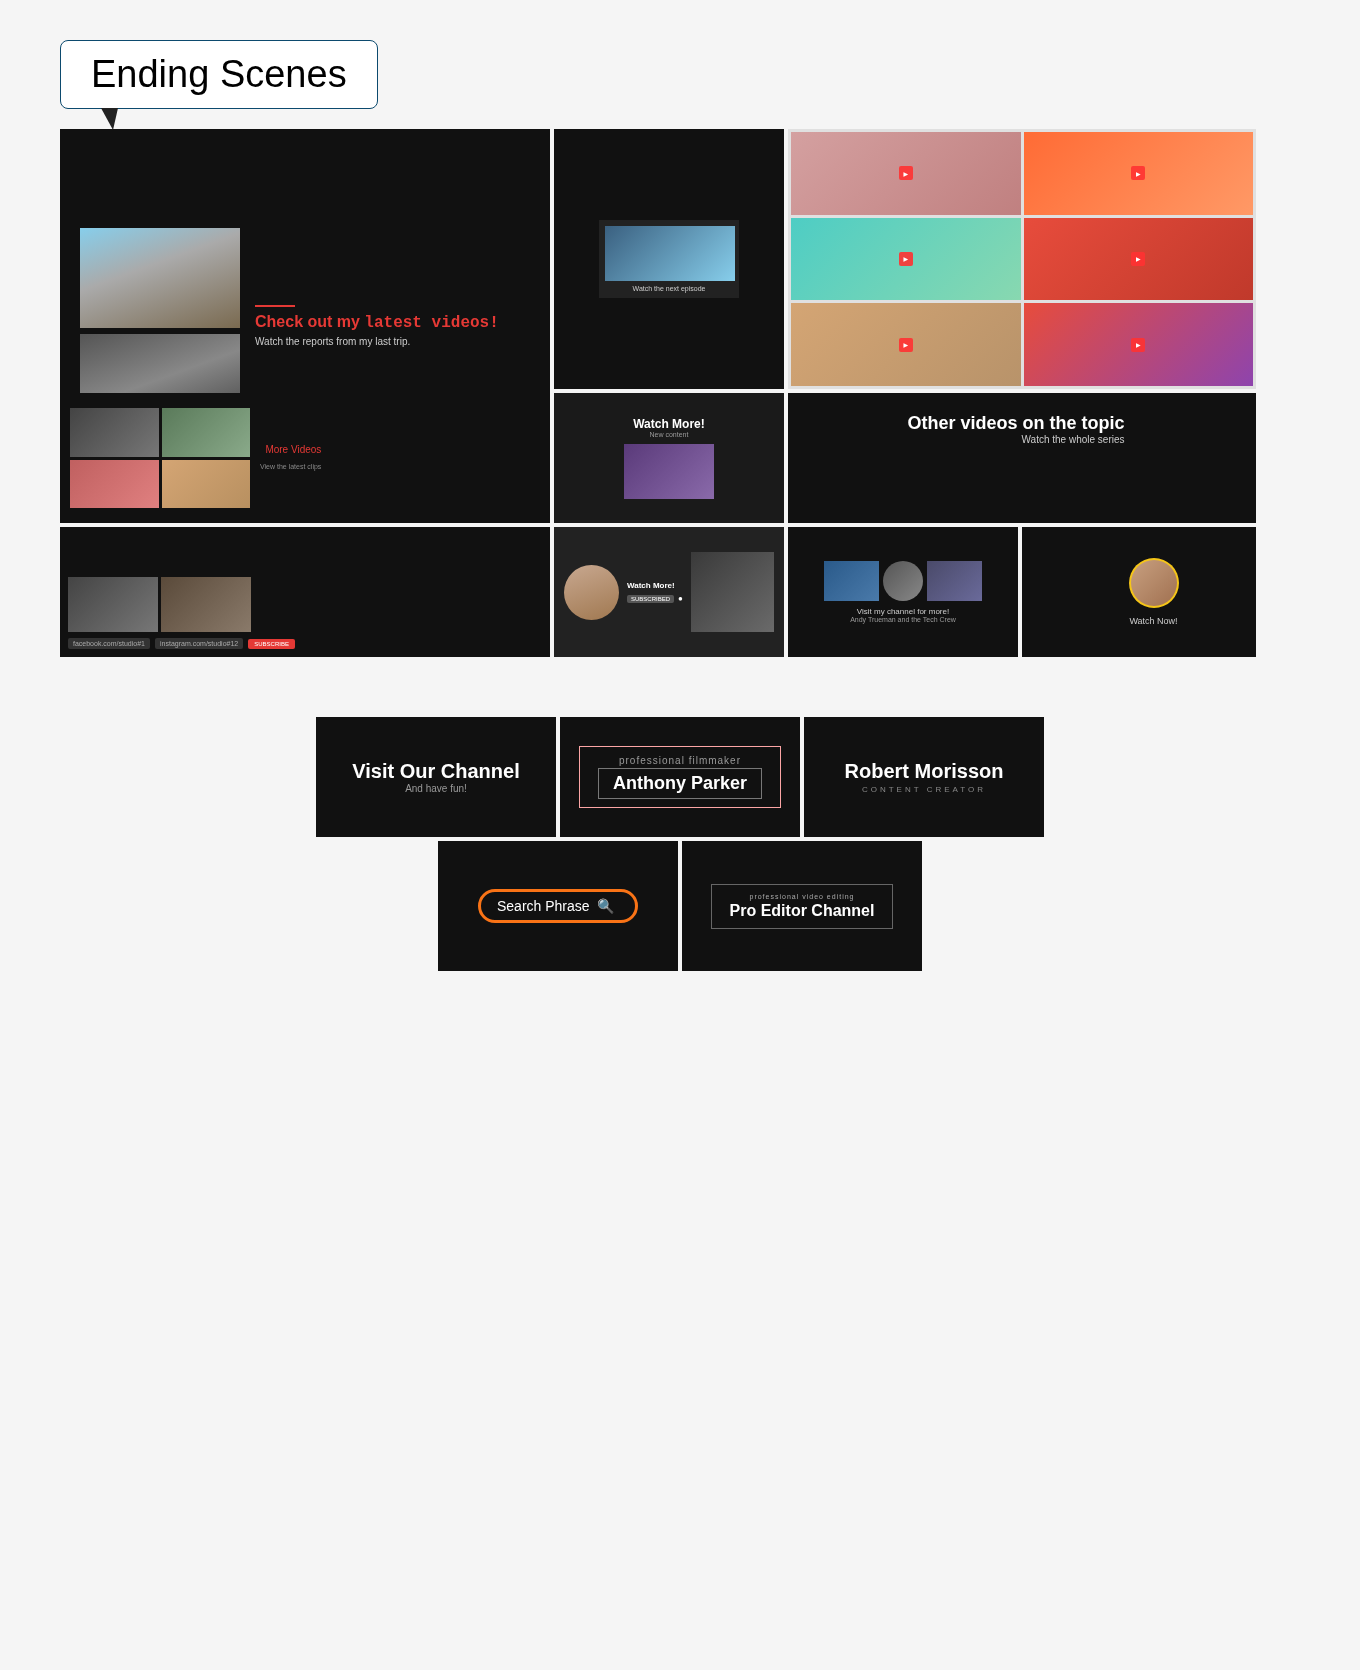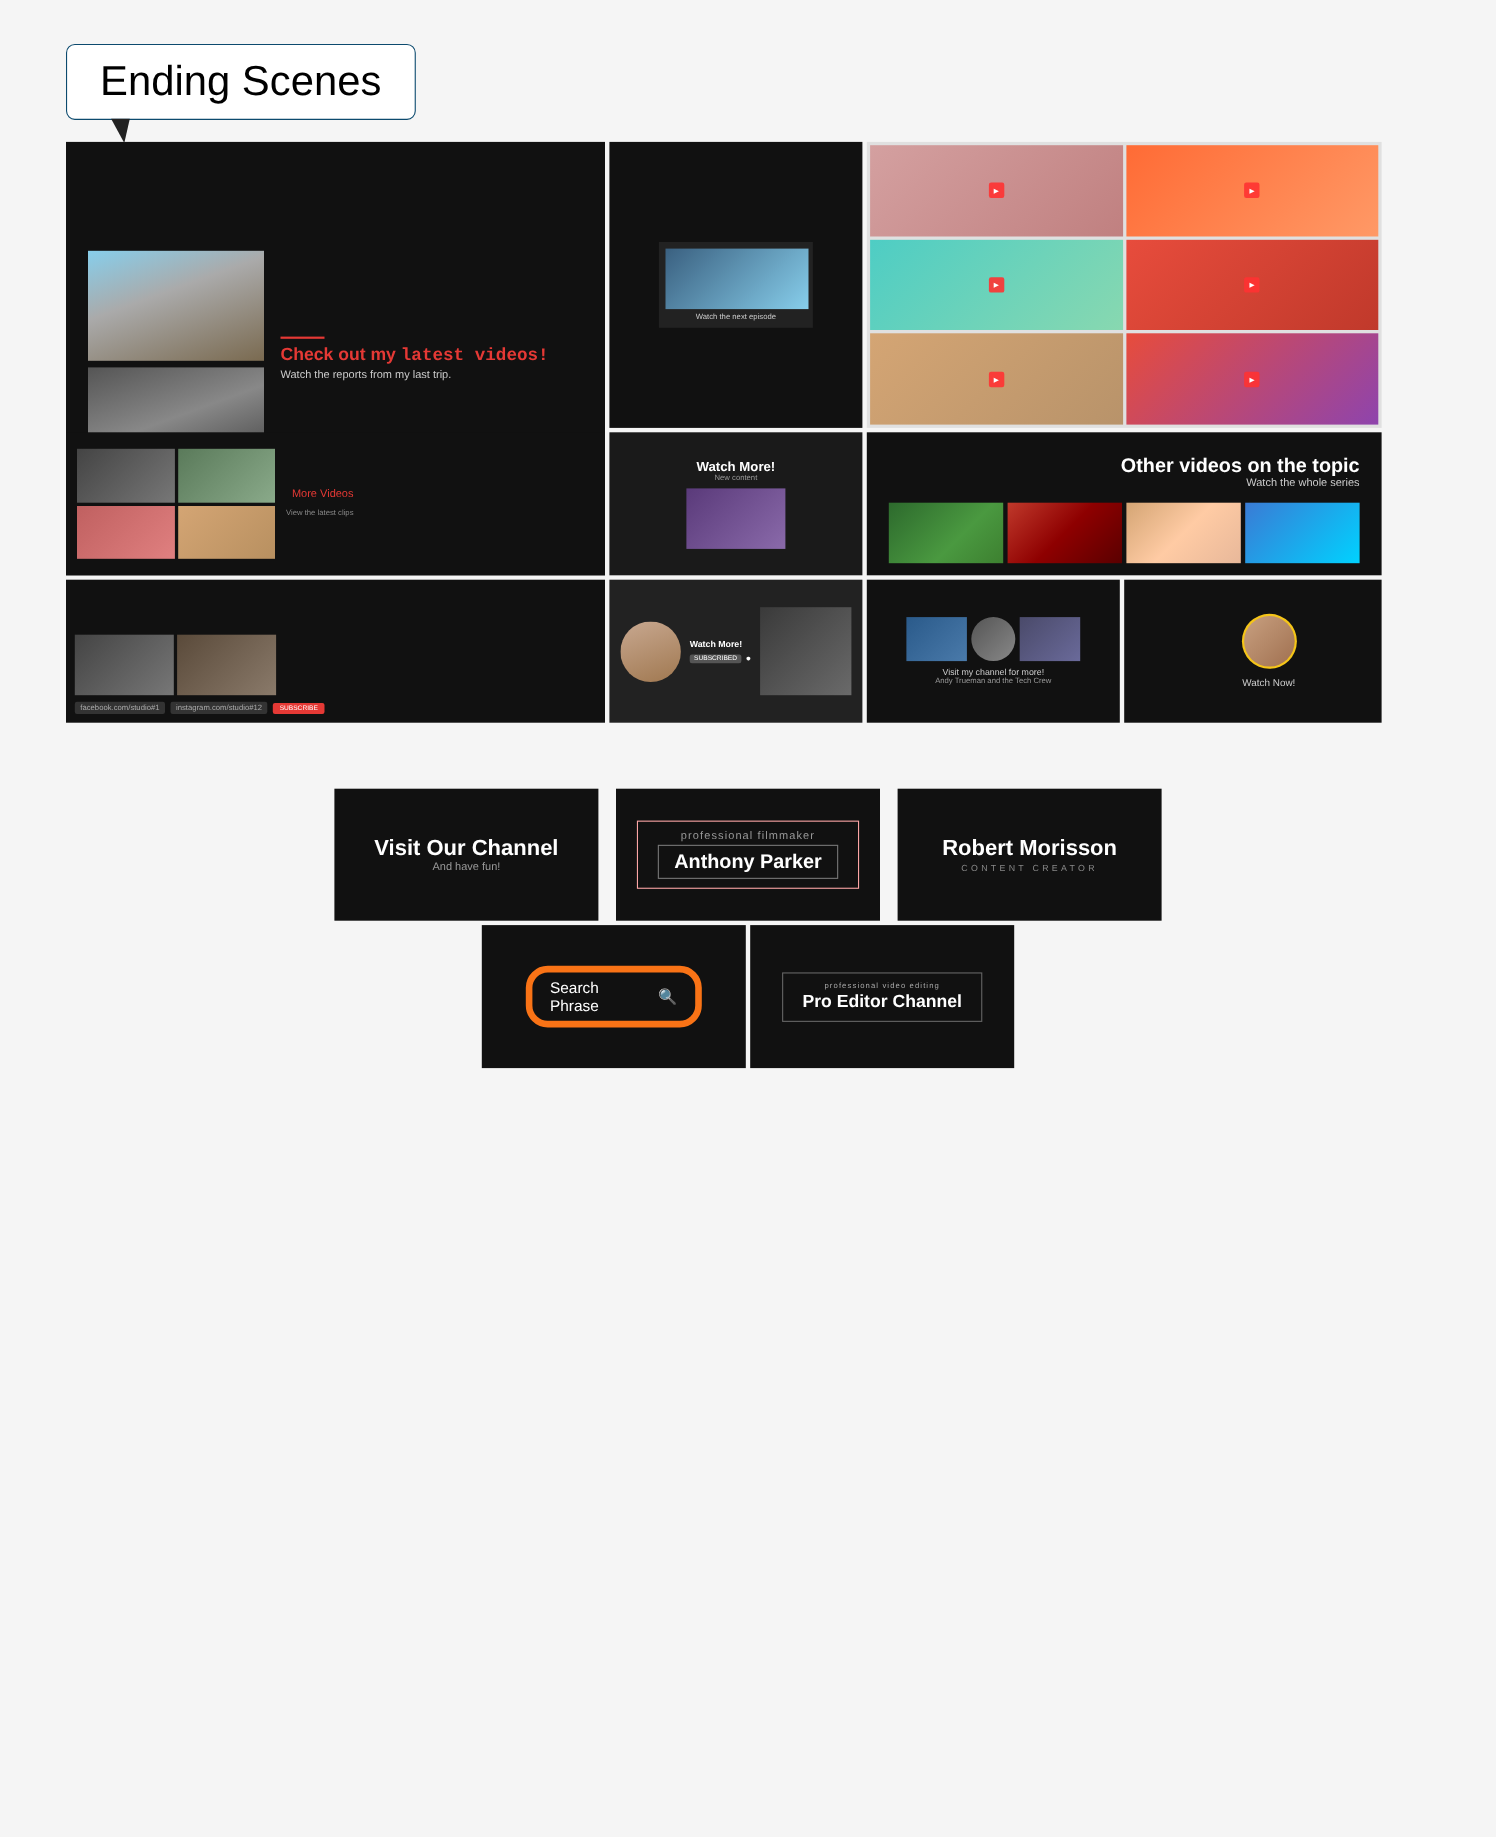--- a/index.html
+++ b/index.html
@@ -155,22 +155,22 @@
       font-size: 6px;
       color: #fff;
     }
 
     
     .card-4 {
       grid-column: 2 / 5;
       grid-row: 2 / 4;
       background: #111;
       display: flex;
-      flex-direction: column;
-      justify-content: flex-start;
+      flex-direction: row;
+      justify-content: center;
       padding: 20px 20px 15px;
     }
     .card-4-text { text-align: right; margin-bottom: 12px; }
     .card-4-text h3 { font-size: 18px; font-weight: 700; color: #fff; }
     .card-4-text p { font-size: 10px; color: #ccc; }
     .card-4-thumbs {
       display: flex;
       gap: 4px;
     }
     .card-4-thumb {
@@ -278,21 +278,21 @@
     }
     .titles-label-wrap {
       display: flex;
       justify-content: center;
       margin-bottom: 30px;
     }
 
     .titles-grid {
       display: grid;
       grid-template-columns: 240px 240px 240px;
-      gap: 16px;
+      gap: 4px;
       justify-content: center;
       margin-bottom: 4px;
     }
 
     .title-card {
       height: 120px;
       background: #111;
       display: flex;
       flex-direction: column;
       align-items: center;
@@ -321,21 +321,21 @@
     }
 
     .title-card-search {
       background: #111;
       height: 130px;
       display: flex;
       align-items: center;
       justify-content: center;
     }
     .search-box {
-      border: 6px solid #f97316;
+      border: 3px solid #f97316;
       border-radius: 20px;
       padding: 6px 16px;
       display: flex;
       align-items: center;
       gap: 8px;
       color: #fff;
       font-size: 14px;
       width: 160px;
     }
     .search-icon-svg { color: #ccc; font-size: 14px; }

